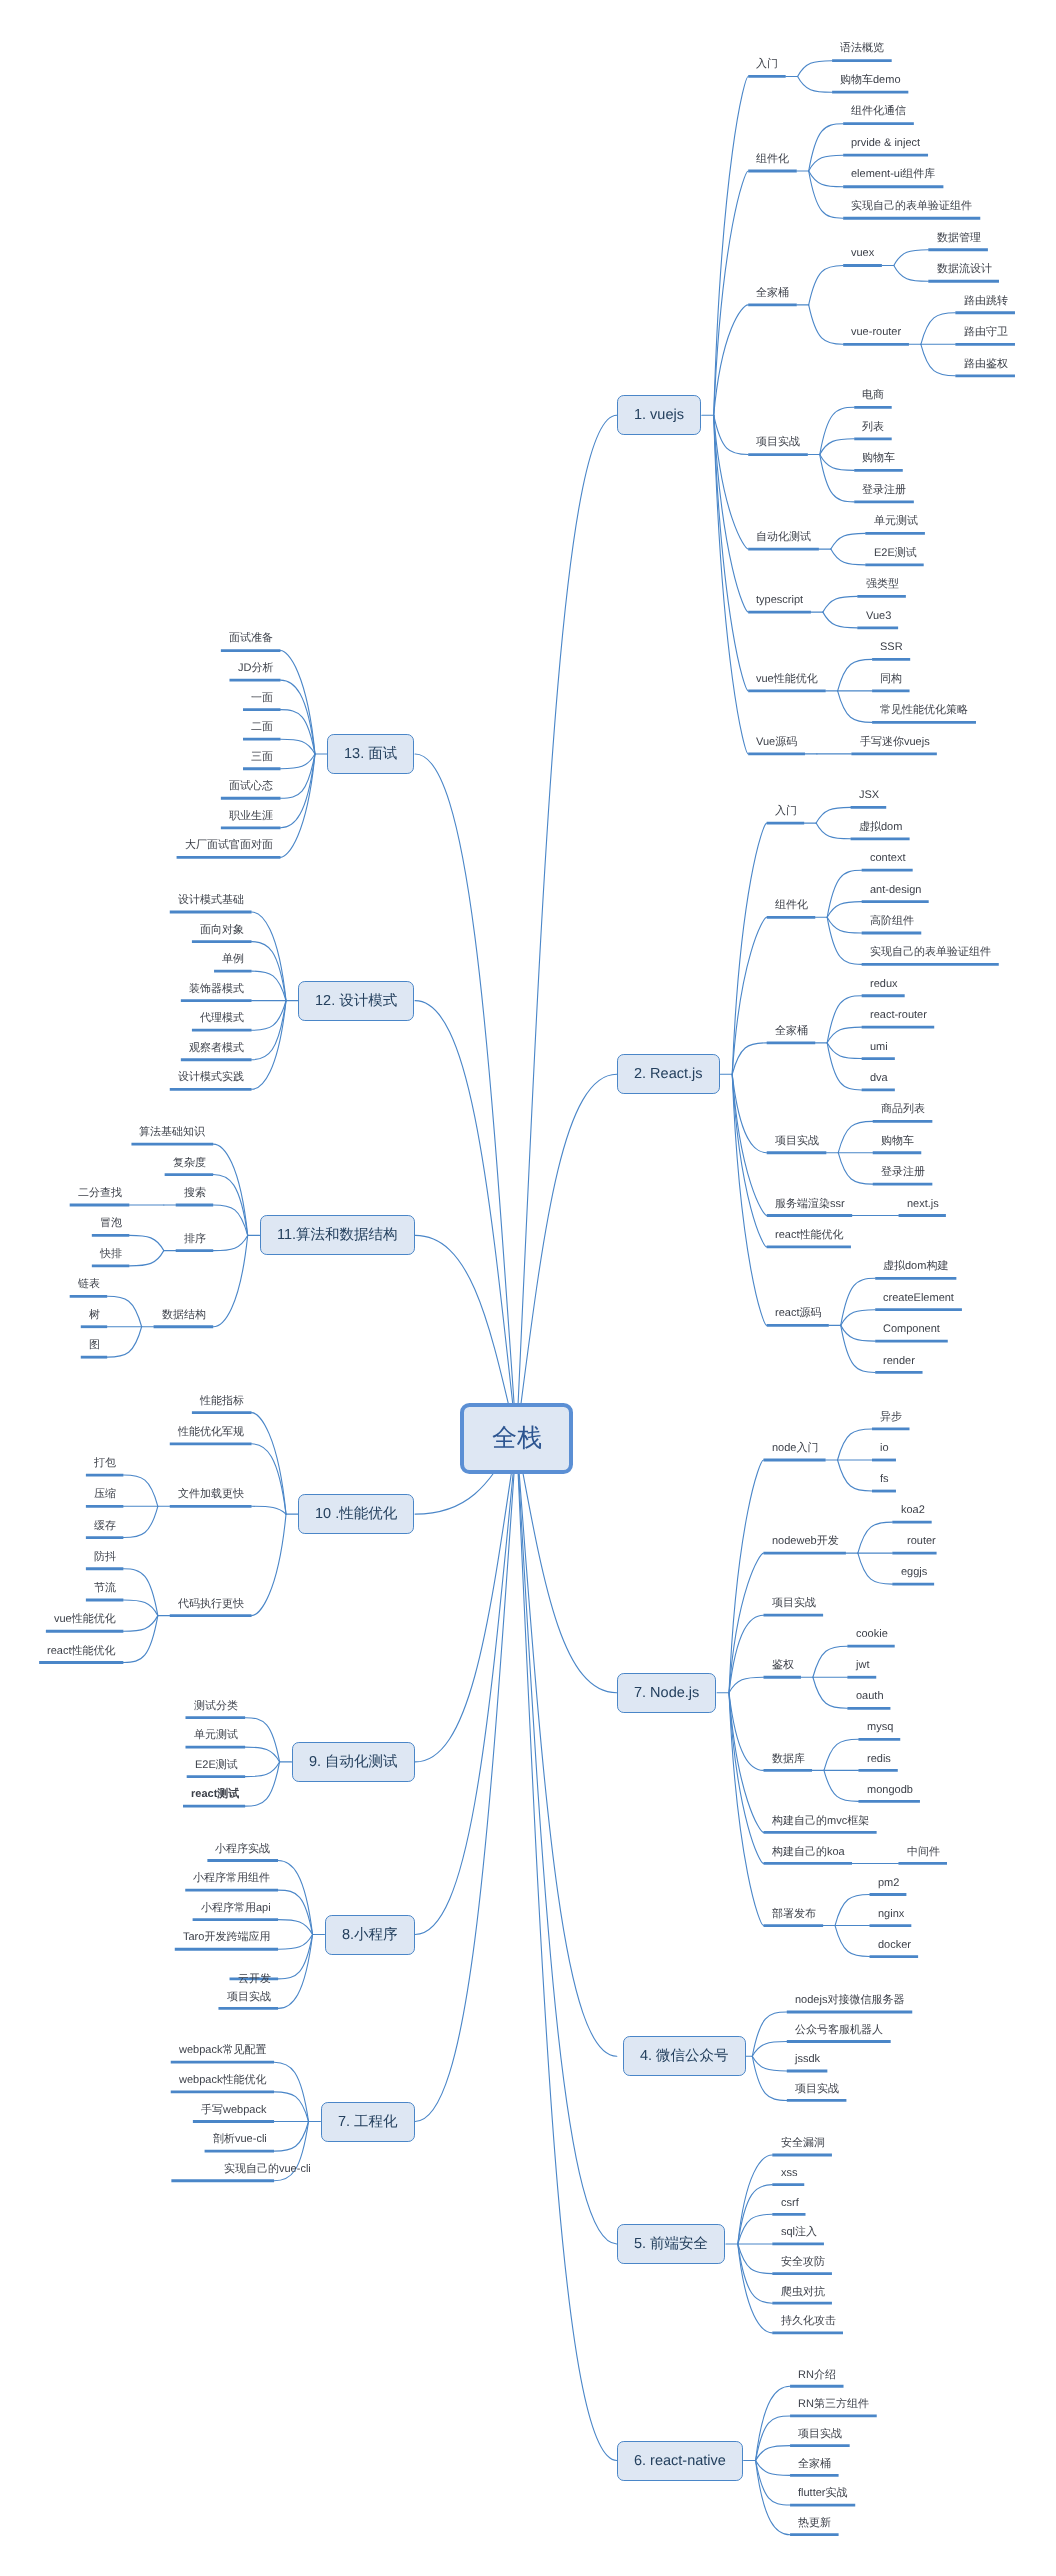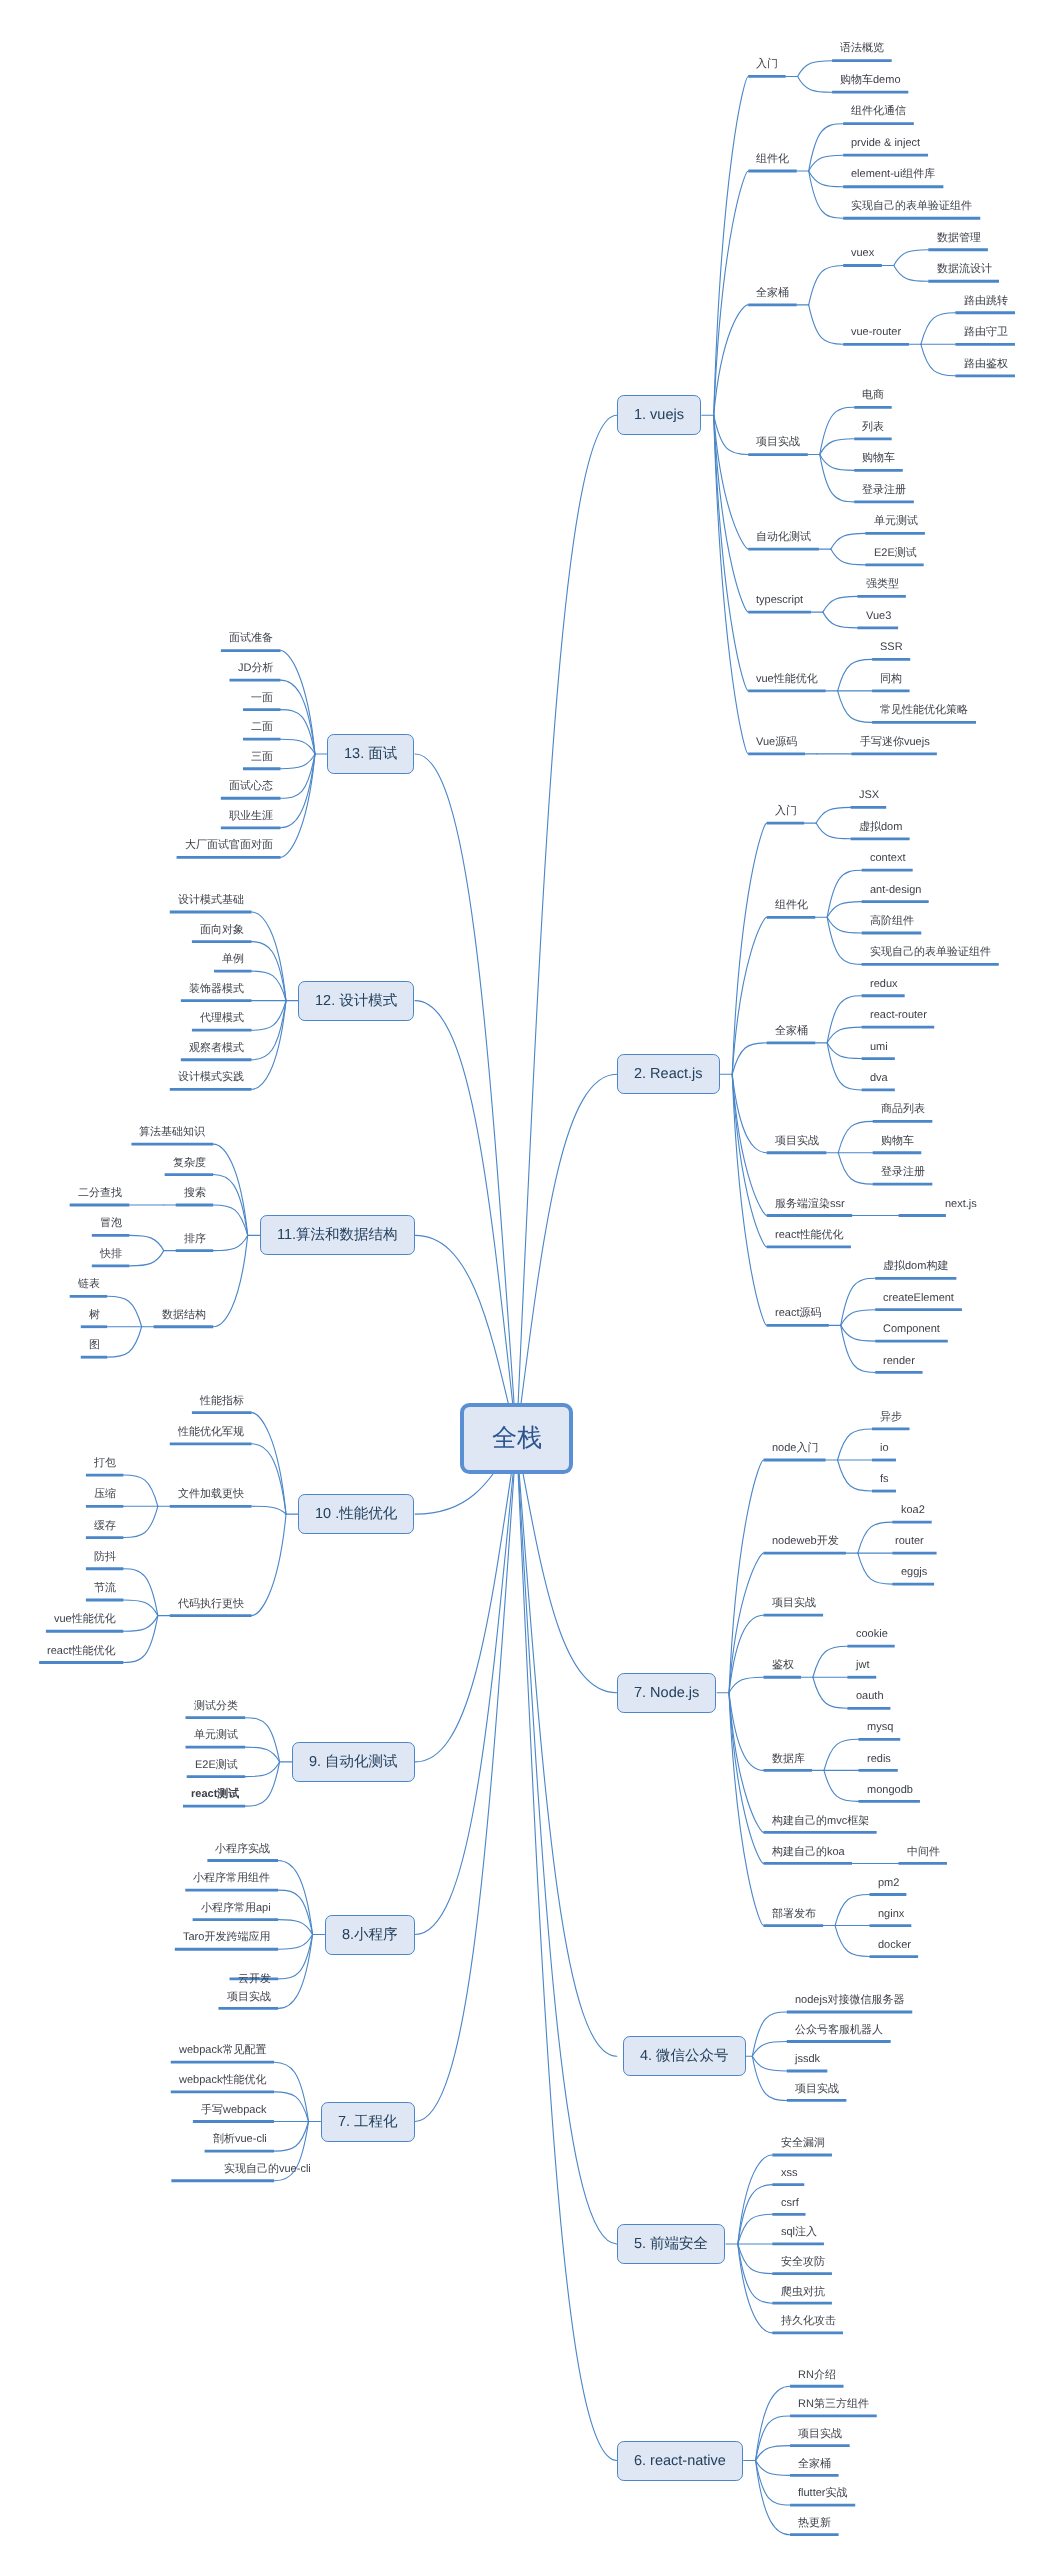--- a/index.html
+++ b/index.html
@@ -566,21 +566,21 @@
     </div>
     <div class="node" style="left: 873px; top: 1136px; width: 49px; height: 23px;">
       <div class="lbl" style="left: 7.7px; top: -1.3px;">购物车</div>
     </div>
     <div class="node" style="left: 873px; top: 1167px; width: 60px; height: 23px;">
       <div class="lbl" style="left: 7.7px; top: -1.3px;">登录注册</div>
     </div>
     <div class="node" style="left: 767px; top: 1199px; width: 85px; height: 23px;">
       <div class="lbl" style="left: 7.7px; top: -1.3px;">服务端渲染ssr</div>
     </div>
-    <div class="node" style="left: 899px; top: 1199px; width: 47px; height: 23px; margin-left: 38px;">
+    <div class="node" style="left: 899px; top: 1199px; width: 47px; height: 23px;">
       <div class="lbl" style="left: 7.7px; top: -1.3px;">next.js</div>
     </div>
     <div class="node" style="left: 767px; top: 1230px; width: 84px; height: 23px;">
       <div class="lbl" style="left: 7.7px; top: -1.3px;">react性能优化</div>
     </div>
     <div class="node" style="left: 767px; top: 1308px; width: 62px; height: 23px;">
       <div class="lbl" style="left: 7.7px; top: -1.3px;">react源码</div>
     </div>
     <div class="node" style="left: 875px; top: 1261px; width: 81px; height: 23px;">
       <div class="lbl" style="left: 7.7px; top: -1.3px;">虚拟dom构建</div>
@@ -606,21 +606,21 @@
     <div class="node" style="left: 872px; top: 1474px; width: 24px; height: 23px;">
       <div class="lbl" style="left: 7.7px; top: -1.3px;">fs</div>
     </div>
     <div class="node" style="left: 764px; top: 1536px; width: 82px; height: 23px;">
       <div class="lbl" style="left: 7.7px; top: -1.3px;">nodeweb开发</div>
     </div>
     <div class="node" style="left: 893px; top: 1505px; width: 39px; height: 23px;">
       <div class="lbl" style="left: 7.7px; top: -1.3px;">koa2</div>
     </div>
     <div class="node" style="left: 893px; top: 1536px; width: 44px; height: 23px;">
-      <div class="lbl" style="left: 2px; top: -1.3px;">router</div>
+      <div class="lbl" style="left: 14px; top: -1.3px;">router</div>
     </div>
     <div class="node" style="left: 893px; top: 1567px; width: 42px; height: 23px;">
       <div class="lbl" style="left: 7.7px; top: -1.3px;">eggjs</div>
     </div>
     <div class="node" style="left: 764px; top: 1598px; width: 60px; height: 23px;">
       <div class="lbl" style="left: 7.7px; top: -1.3px;">项目实战</div>
     </div>
     <div class="node" style="left: 764px; top: 1660px; width: 37px; height: 23px;">
       <div class="lbl" style="left: 7.7px; top: -1.3px;">鉴权</div>
     </div>

